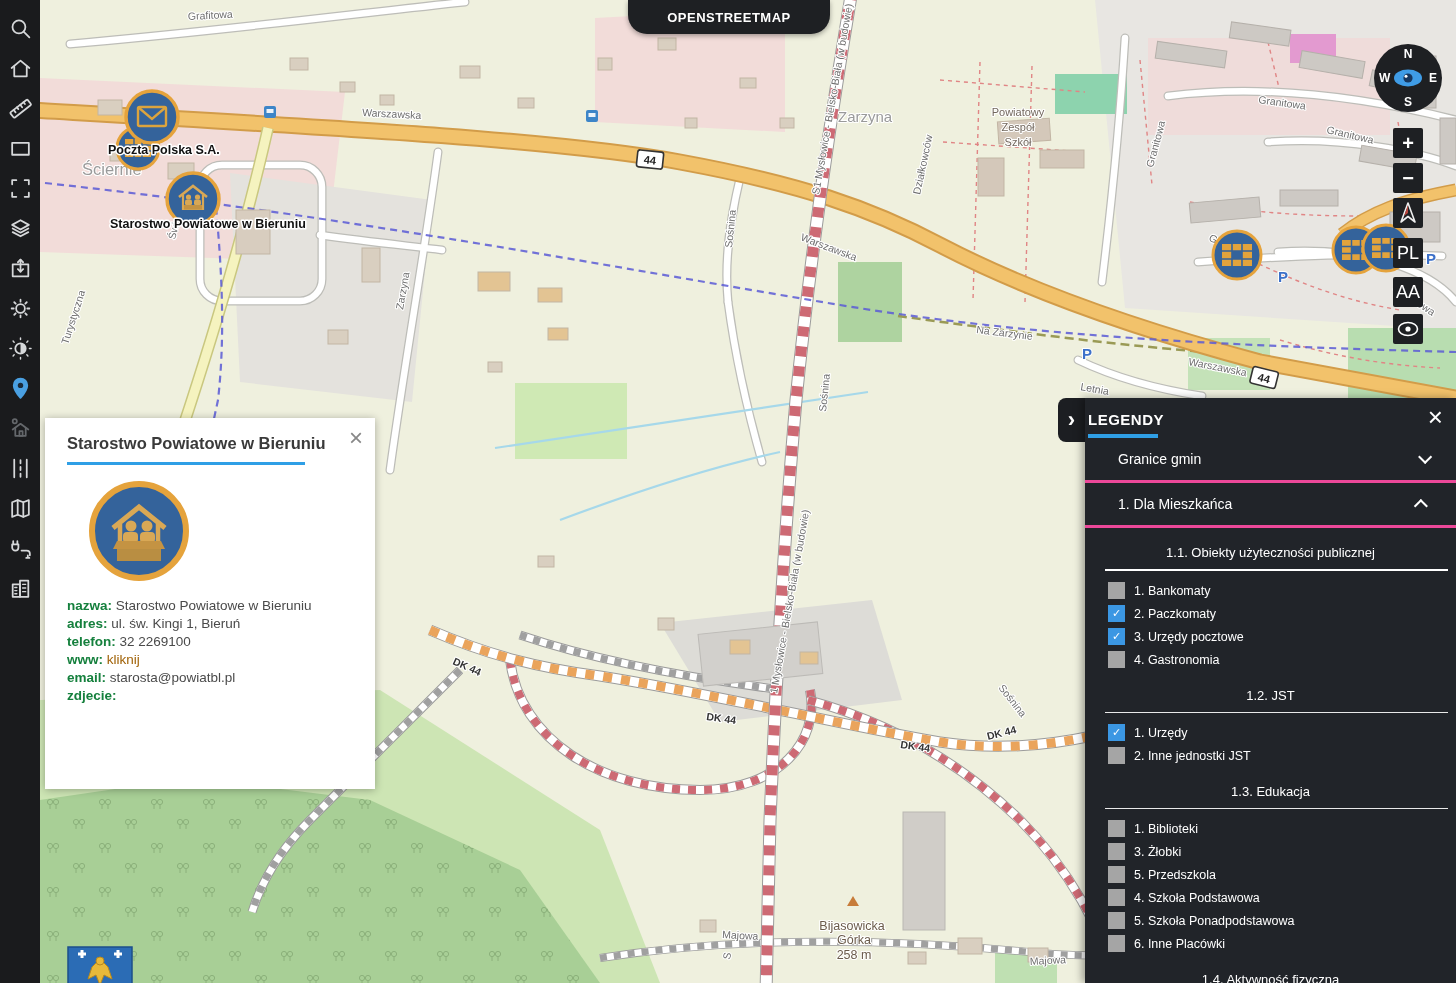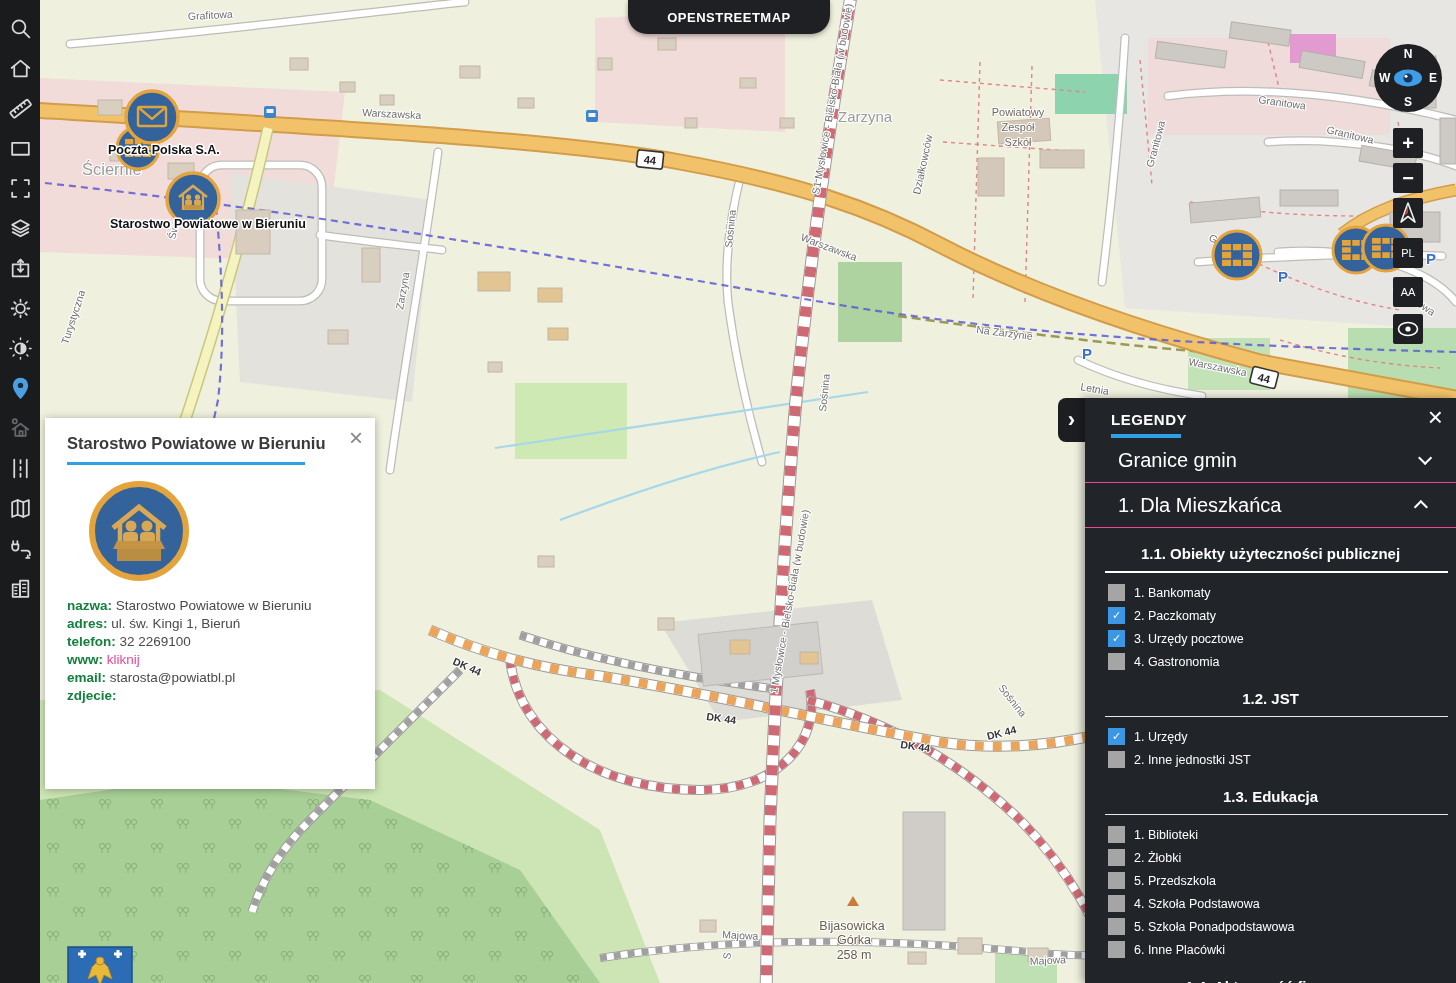--- a/index.html
+++ b/index.html
@@ -36,51 +36,51 @@
   .compass { position:absolute; left:1374px; top:44px; width:68px; height:68px; border-radius:50%;
              background:#1e2023; z-index:30; color:#fff; font-size:12px; font-weight:bold; cursor:pointer; }
   .compass span { position:absolute; }
   .compass .n { top:3px;  left:50%; transform:translateX(-50%); }
   .compass .s { bottom:3px; left:50%; transform:translateX(-50%); }
   .compass .w { left:5px;  top:50%; transform:translateY(-50%); }
   .compass .e { right:5px; top:50%; transform:translateY(-50%); }
   .compass svg { position:absolute; left:50%; top:50%; transform:translate(-50%,-50%); }
 
   .ctl { position:absolute; left:1393px; width:30px; height:30px; background:#1e2023; z-index:30; color:#fff;
-         display:flex; align-items:center; justify-content:center; cursor:pointer; font-size:11px; border-radius:2px; }
+         display:flex; align-items:center; justify-content:center; cursor:pointer; font-size:18px; border-radius:2px; }
   .ctl.big { font-size:20px; font-weight:bold; }
 
   
   .popup { position:absolute; left:45px; top:418px; width:330px; height:371px; background:#fff; z-index:25;
            box-shadow:0 1px 8px rgba(0,0,0,.30); padding:16px 22px; }
   .popup-title { font-size:16.5px; font-weight:bold; color:#3a3a3a; padding-right:24px; }
   .popup-underline { width:238px; height:3px; background:#2f9fe6; margin-top:9px; }
   .popup-close { position:absolute; right:12px; top:8px; font-size:24px; color:#888; font-weight:300; cursor:pointer; line-height:1; }
   .popup-icon { margin:14px 0 10px 20px; width:104px; height:104px; }
   .popup-fields { font-size:13.5px; color:#4a4a4a; line-height:18px; }
   .popup-fields b { color:#15803d; }
-  .popup-link { color:#ec4899; cursor:pointer; }
+  .popup-link { color:#a16207; cursor:pointer; }
 
   
   .legend { position:absolute; left:1085px; top:398px; width:371px; height:585px; background:#212429; z-index:35;
             color:#fff; box-shadow:-3px 0 8px rgba(0,0,0,.35); overflow:hidden; }
   .legend-tab { position:absolute; left:1058px; top:398px; width:27px; height:44px; background:#1c1e22; z-index:35;
                 border-radius:8px 0 0 8px; color:#fff; display:flex; align-items:center; justify-content:center;
                 font-size:22px; font-weight:bold; cursor:pointer; }
-  .legend-head { position:relative; padding:13px 16px 0 26px; }
+  .legend-head { position:relative; padding:13px 16px 0 3px; }
   .legend-title { font-size:15px; font-weight:bold; letter-spacing:.5px; }
   .legend-title-underline { width:70px; height:4px; background:#2f9fe6; margin-top:6px; }
   .legend-close { position:absolute; right:13px; top:6px; font-size:26px; font-weight:300; color:#fff; cursor:pointer; line-height:1; }
   .acc-row { height:45px; display:flex; align-items:center; justify-content:space-between;
-             padding:0 28px 0 33px; border-bottom:1px solid #ec4899; font-size:20px; cursor:pointer; }
+             padding:0 28px 0 33px; border-bottom:3px solid #ec4899; font-size:14px; cursor:pointer; }
   .acc-row:first-of-type { margin-top:8px; border-top:1px solid transparent; }
   .chev { width:10px; height:10px; border-right:2.5px solid #fff; border-bottom:2.5px solid #fff; }
   .chev.down { transform:rotate(45deg) translateY(-3px); }
   .chev.up   { transform:rotate(-135deg) translateY(-3px); }
-  .sec-title { text-align:center; font-size:15px; font-weight:bold; margin:17px 4px 9px; }
+  .sec-title { text-align:center; font-size:13px; font-weight:normal; margin:17px 4px 9px; }
   .sec-rule  { border:none; border-top:1px solid #e9e9e9; margin:0 8px 8px 20px; }
   .sec-rule.strong { border-top:2px solid #fff; }
   .chk-row { display:flex; align-items:center; padding:3px 0 3px 23px; font-size:12.5px; cursor:pointer; }
   .chk { width:17px; height:17px; margin-right:9px; background:#a5a5a5; flex:0 0 auto;
          display:flex; align-items:center; justify-content:center; font-size:11px; font-weight:bold; color:#fff; }
   .chk.on { background:#3b97e3; }
 </style>
 </head>
 <body>
 
@@ -599,21 +599,21 @@
   </div>
 
   <div class="sec-title">1.3. Edukacja</div>
   <hr class="sec-rule">
   <div class="chk-row">
     <span class="chk"></span>
     <span>1. Biblioteki</span>
   </div>
   <div class="chk-row">
     <span class="chk"></span>
-    <span>2. Żłobki</span>
+    <span>3. Żłobki</span>
   </div>
   <div class="chk-row">
     <span class="chk"></span>
     <span>5. Przedszkola</span>
   </div>
   <div class="chk-row">
     <span class="chk"></span>
     <span>4. Szkoła Podstawowa</span>
   </div>
   <div class="chk-row">

